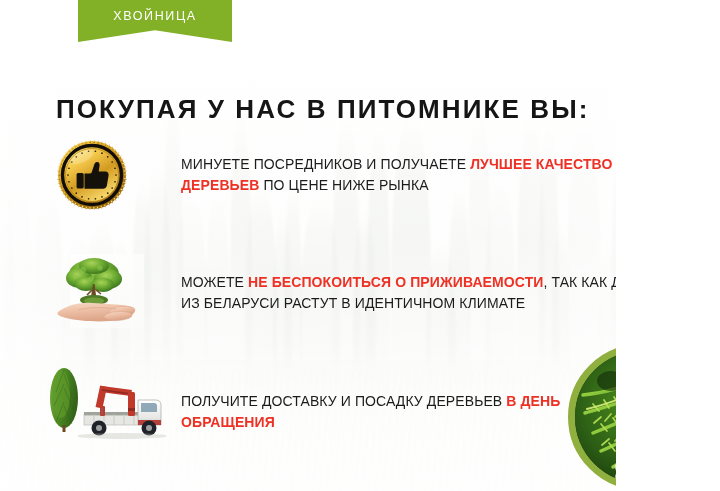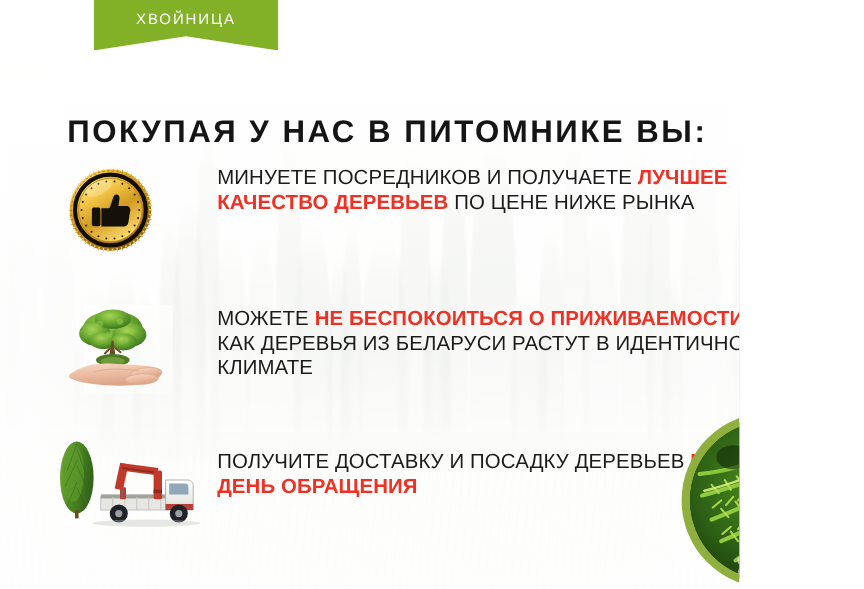--- a/index.html
+++ b/index.html
@@ -96,25 +96,26 @@
     letter-spacing:2.1px;
     color:#151515;
     white-space:nowrap;
     z-index:6;
     margin-top:24px;
   }
 
   
   .row{position:absolute;z-index:6;}
   .row-text{
-    font-size:17px;
+    font-size:14px;
     line-height:20.5px;
     color:#1b1b1b;
     font-weight:400;
     letter-spacing:0.1px;
+    margin-top:16px;
   }
   .row-text .em{
     color:var(--red,#EE3124);
     font-weight:bold;
   }
   #row1{left:181px;top:138px;width:500px;}
   #row2{left:181px;top:256px;width:510px;}
   #row3{left:181px;top:375px;width:420px;}
 
   

